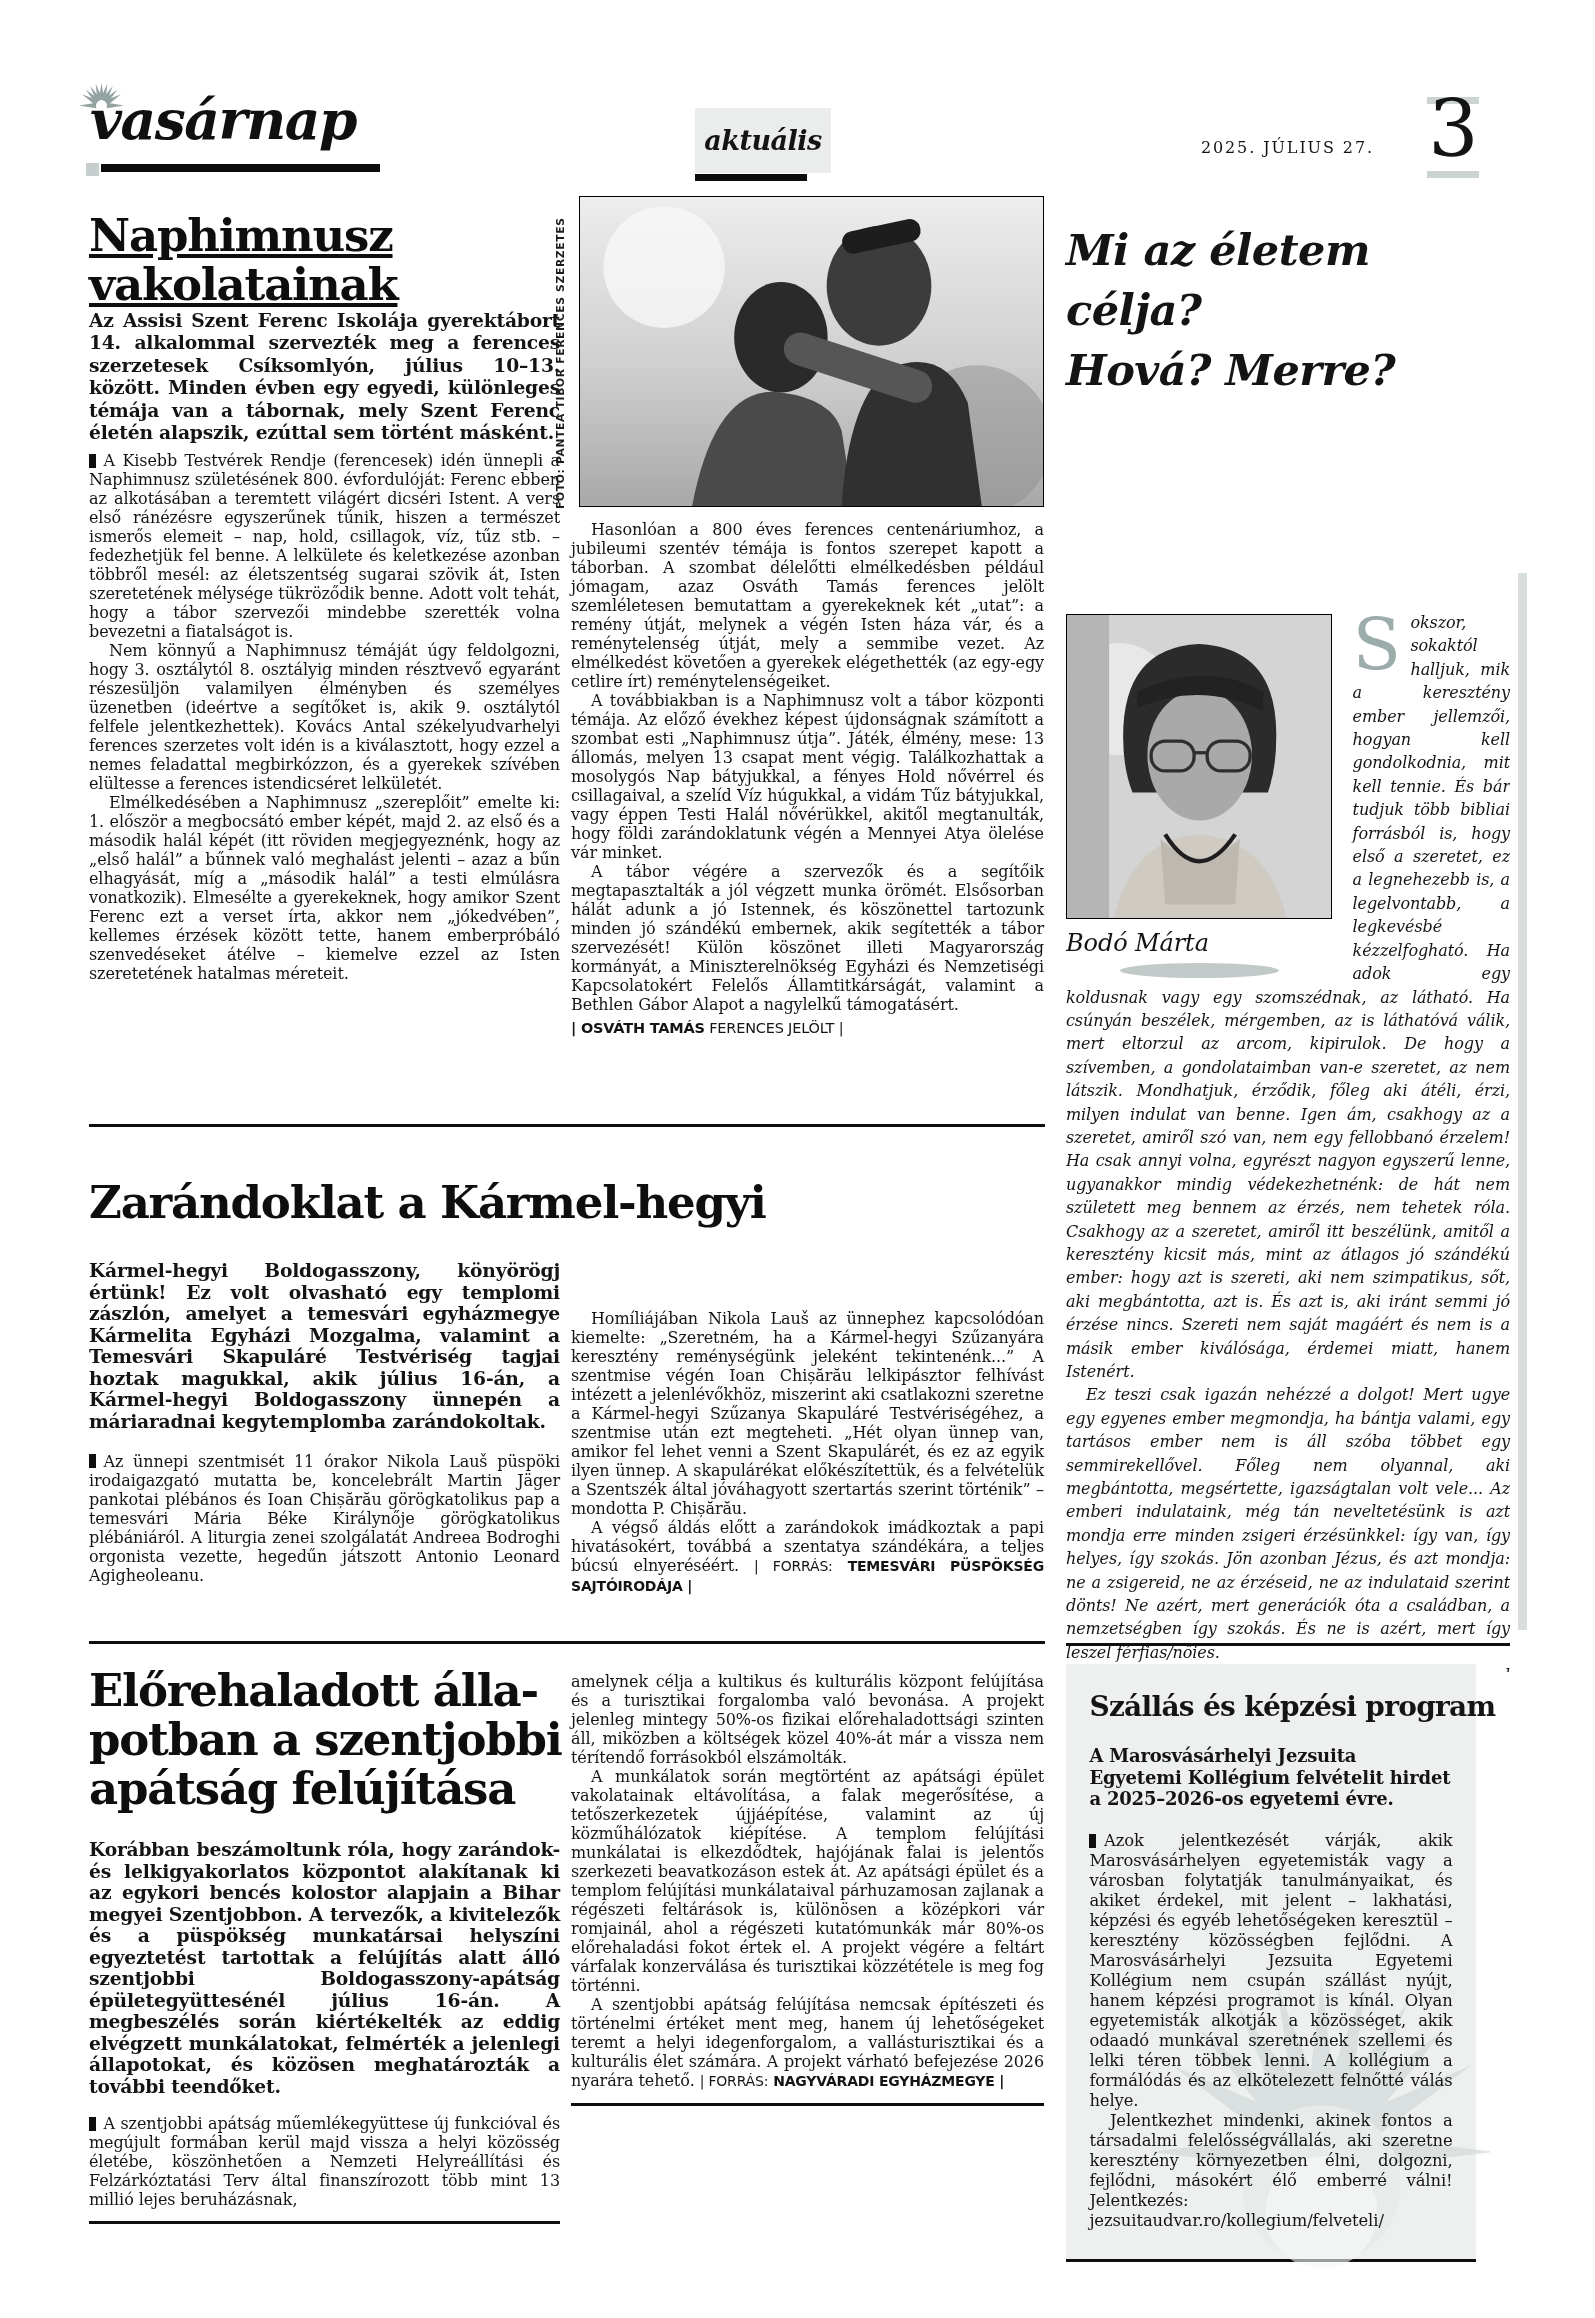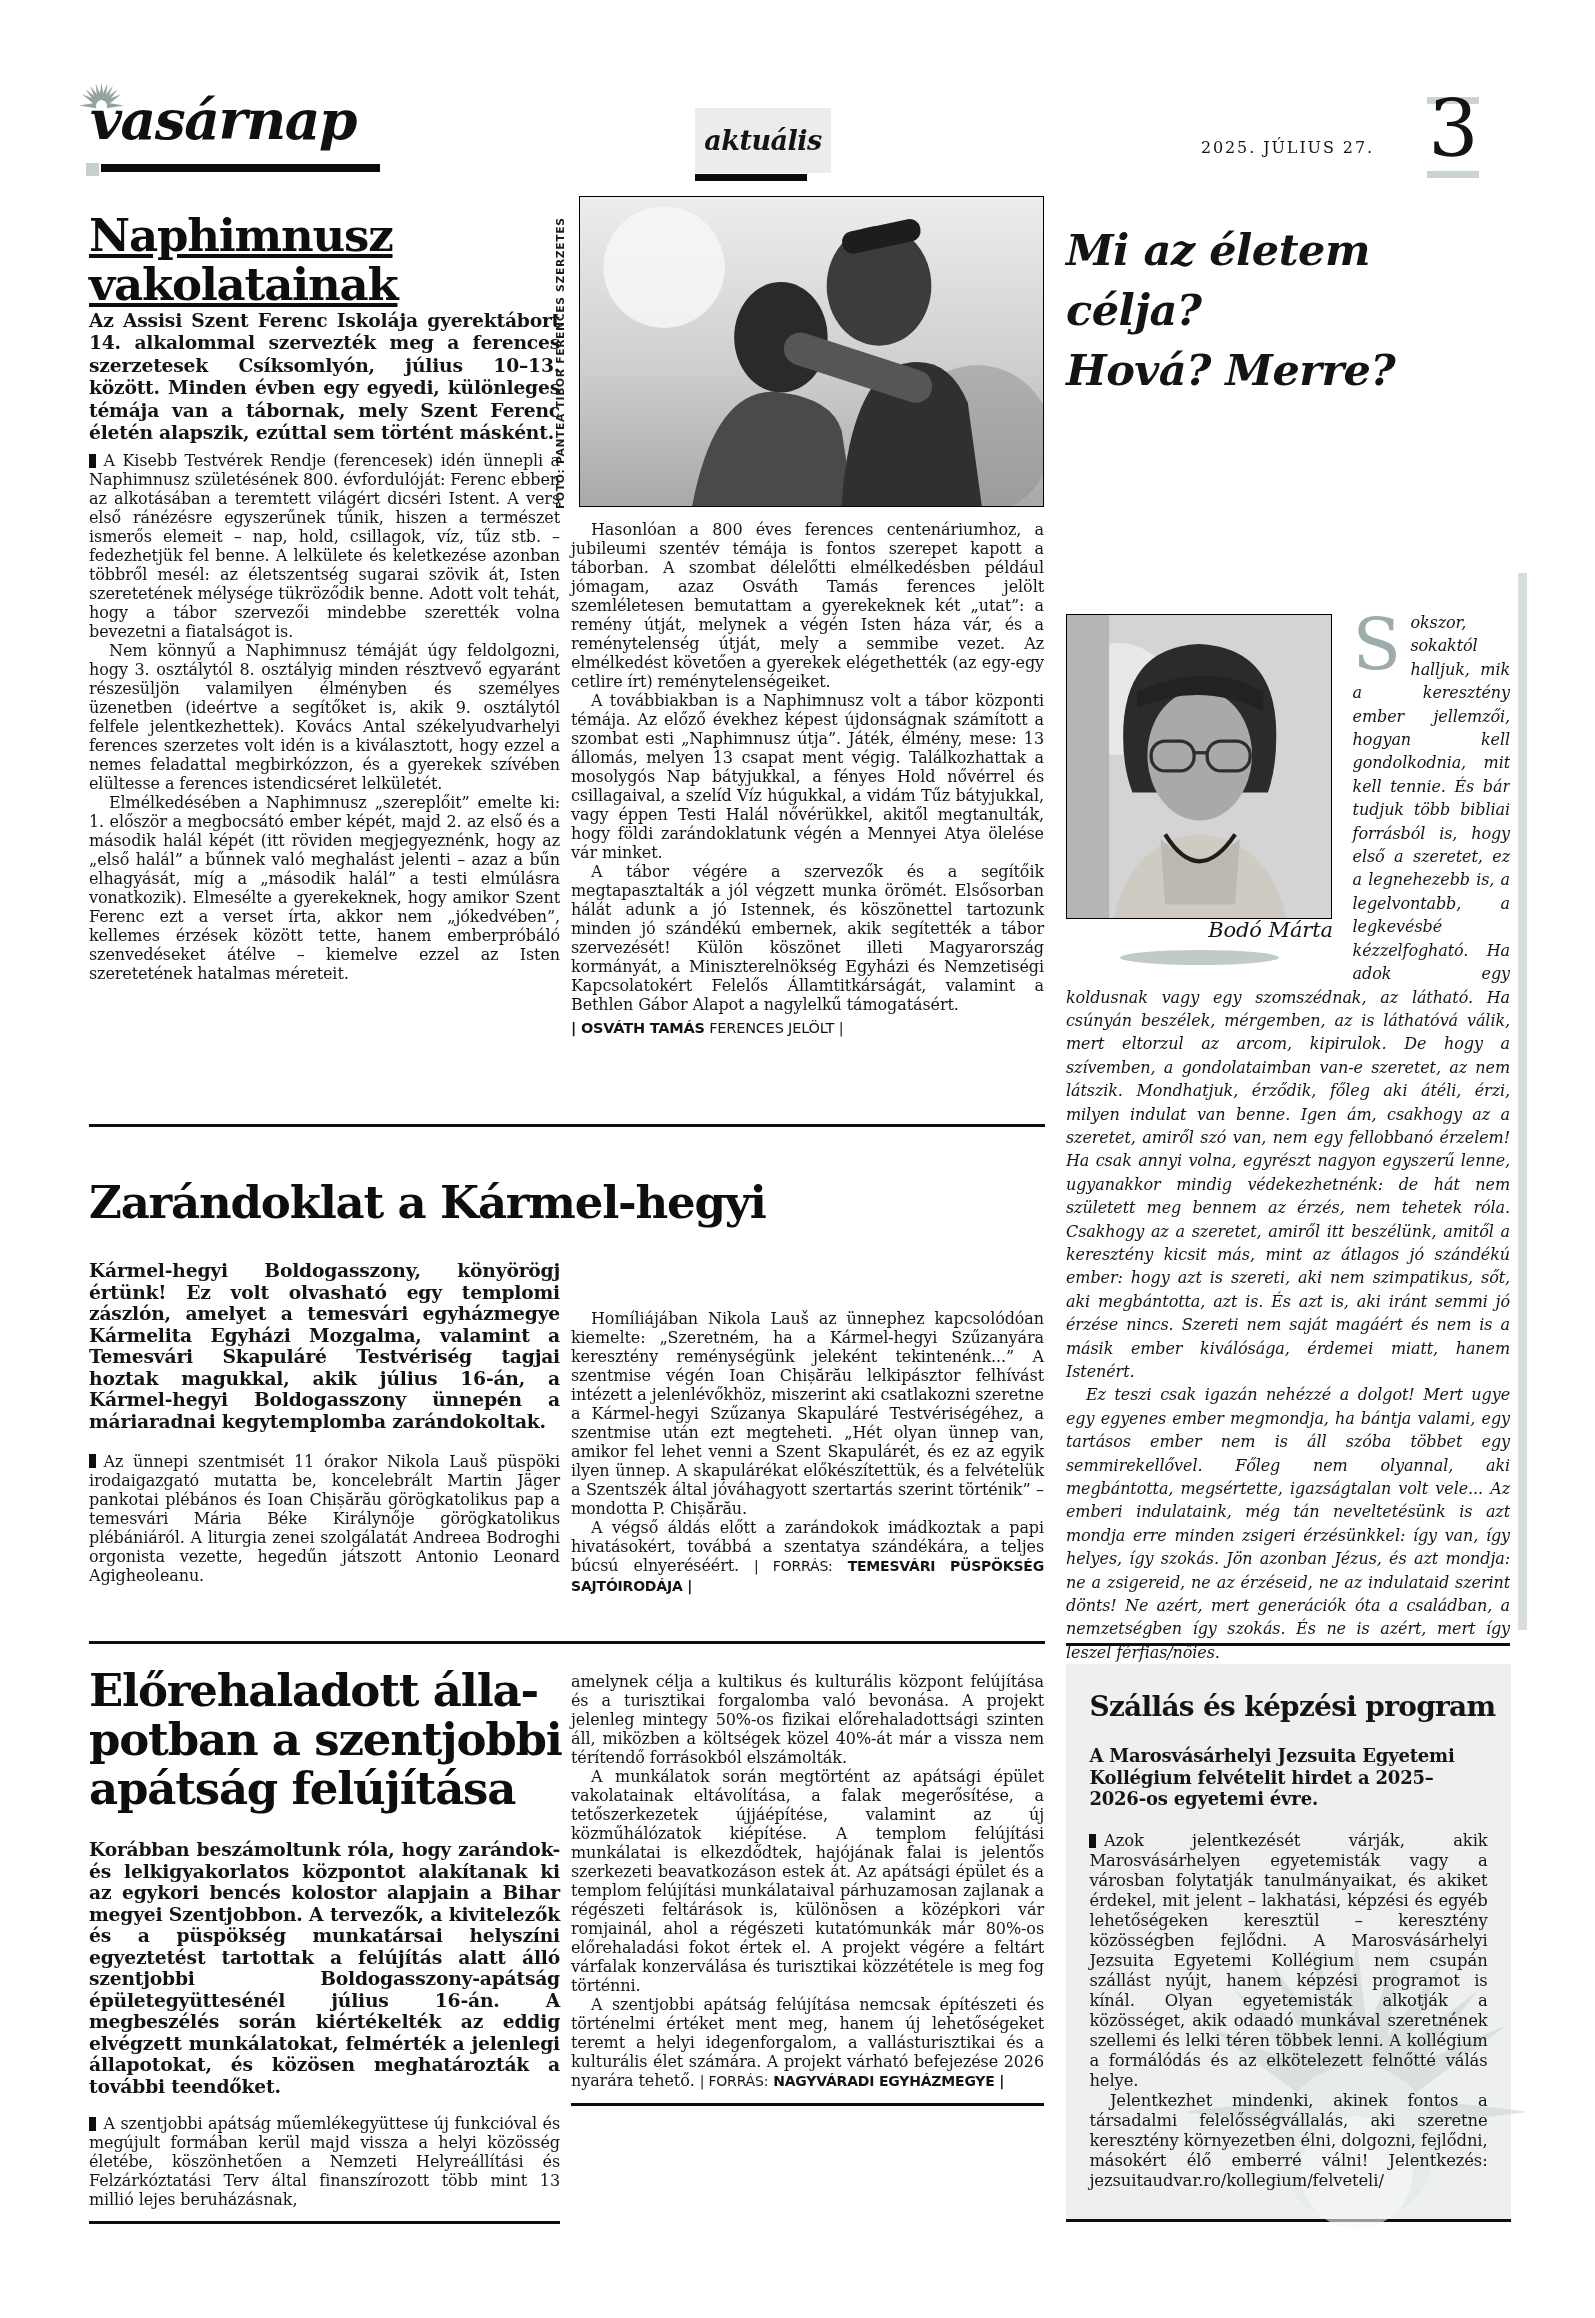--- a/index.html
+++ b/index.html
@@ -56,34 +56,34 @@
   #a2-left .lead{margin-bottom:19.6px;line-height:21.5px;}
   #a2-right{position:absolute;left:571px;top:1309px;width:473px;}
 
   
   #opinion{position:absolute;left:1066px;top:220px;width:444px;}
   .headline-op{font-style:italic;font-weight:600;font-size:43px;line-height:60px;letter-spacing:-0.5px;}
   .op-body{margin-top:211px;height:1061px;overflow:hidden;
         font-style:italic;font-size:16px;line-height:23.4px;text-align:justify;letter-spacing:-0.1px;}
   .op-fig{float:left;width:267px;margin:4.7px 19.6px 2.8px 0;}
   .port-frame{width:264px;height:303px;border:1.4px solid #000;overflow:hidden;}
-  .port-caption{font-size:21px;text-align:right;}
+  .port-caption{font-size:24px;text-align:left;margin-top:13px;}
   .port-shadow{width:159px;height:15px;background:#c2cac9;border-radius:50%;margin:7.5px auto 0;}
   .dropcap::first-letter{float:left;font-size:71px;line-height:55px;padding:5.6px 9.3px 0 0;
         color:#9bacab;font-style:normal;}
   .gray-vbar{position:absolute;left:1518px;top:573px;width:9.3px;height:1057px;background:#d8dedd;}
 
   
   #a3-left{position:absolute;left:89px;top:1666px;width:471px;}
   #a3-left .headline{margin-bottom:26px;}
   #a3-left .lead{margin-bottom:17px;line-height:21.5px;}
   #a3-mid{position:absolute;left:571px;top:1672px;width:473px;}
 
   
-  #infobox{position:absolute;left:1066px;top:1664px;width:445px;background:#edf0ef;
+  #infobox{position:absolute;left:1066px;top:1664px;width:410px;background:#edf0ef;
         border-bottom:3.7px solid #0e0e0e;padding:26px 23.4px 28px;box-sizing:border-box;}
   #infobox .inner{position:relative;z-index:1;}
   .box-title{font-size:28px;font-weight:bold;letter-spacing:-0.7px;margin:0 0 22.4px;white-space:nowrap;}
   .box-lead{font-weight:bold;font-size:18px;line-height:21.5px;margin:0 0 21.5px;letter-spacing:-0.2px;}
   .box-p{font-size:16.4px;line-height:20px;text-align:justify;letter-spacing:-0.1px;margin:0;}
   .watermark{position:absolute;right:-14px;bottom:-18.7px;z-index:0;opacity:.6;}
 </style>
 </head>
 <body>
 

